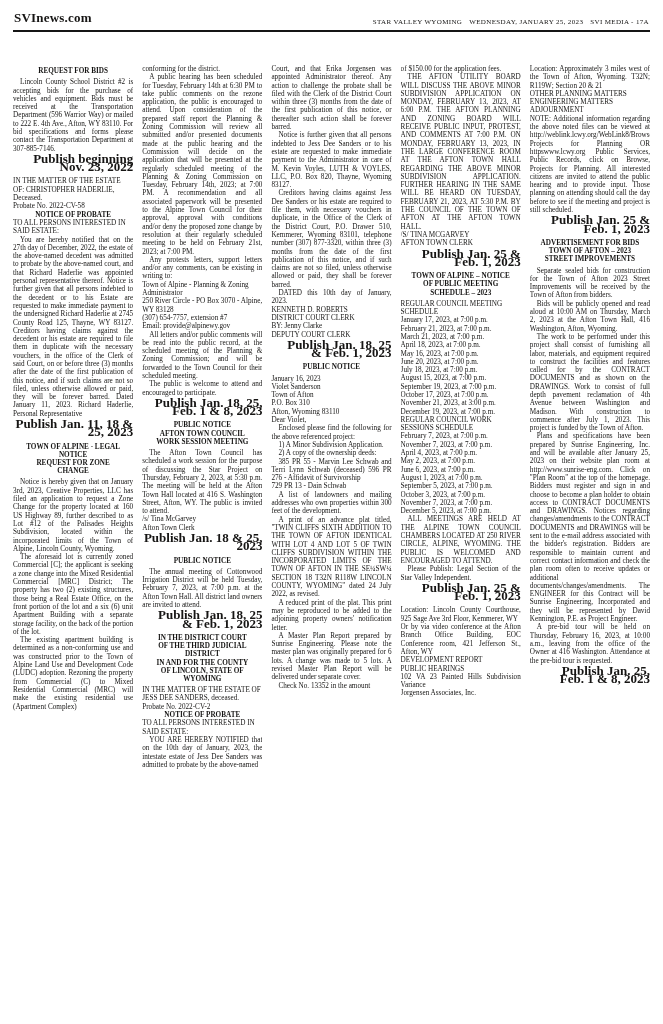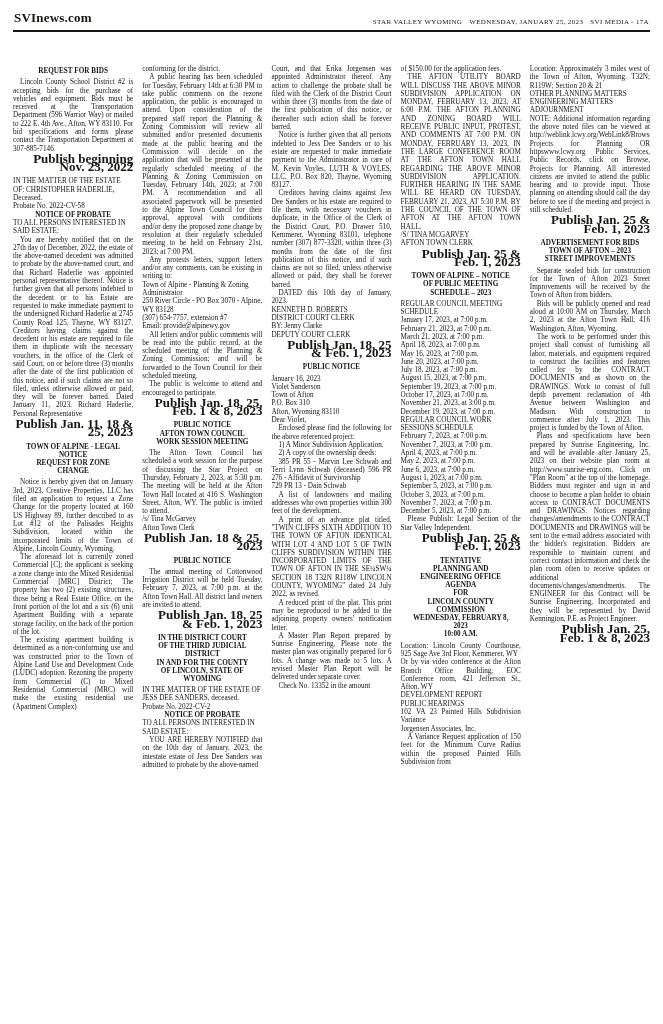--- a/index.html
+++ b/index.html
@@ -168,58 +168,49 @@
           <p class="body left">February 7, 2023, at 7:00 p.m.</p>
           <p class="body left">November 7, 2023, at 7:00 p.m.</p>
           <p class="body left">April 4, 2023, at 7:00 p.m.</p>
           <p class="body left">May 2, 2023, at 7:00 p.m.</p>
           <p class="body left">June 6, 2023, at 7:00 p.m.</p>
           <p class="body left">August 1, 2023, at 7:00 p.m.</p>
           <p class="body left">September 5, 2023, at 7:00 p.m.</p>
           <p class="body left">October 3, 2023, at 7:00 p.m.</p>
           <p class="body left">November 7, 2023, at 7:00 p.m.</p>
           <p class="body left">December 5, 2023, at 7:00 p.m.</p>
+          <p class="body justify">ALL MEETINGS ARE HELD AT THE ALPINE TOWN COUNCIL CHAMBERS LOCATED AT 250 RIVER CIRCLE, ALPINE, WYOMING. THE PUBLIC IS WELCOMED AND ENCOURAGED TO ATTEND.</p>
           <p class="body justify">Please Publish: Legal Section of the Star Valley Independent.</p>
           <p class="publish">Publish Jan. 25 &amp; Feb. 1, 2023</p>
         </article>
         <article class="notice">
-          <h2 class="notice-heading">TENTATIVE
-PLANNING AND
-ENGINEERING OFFICE
-AGENDA
-FOR
-LINCOLN COUNTY
-COMMISSION
-WEDNESDAY, FEBRUARY 8,
-2023
-10:00 A.M.</h2>
           <p class="body cont">Location: Lincoln County Courthouse, 925 Sage Ave 3rd Floor, Kemmerer, WY</p>
           <p class="body cont">Or by via video conference at the Afton Branch Office Building, EOC Conference room, 421 Jefferson St., Afton, WY</p>
           <p class="body left">DEVELOPMENT REPORT</p>
           <p class="body left">PUBLIC HEARINGS</p>
           <p class="body cont">102 VA 23 Painted Hills Subdivision Variance</p>
           <p class="body left">Jorgensen Associates, Inc.</p>
-          <p class="body justify">A Variance Request application of 150 feet for the Minimum Curve Radius within the proposed Painted Hills Subdivision from</p>
         </article>
       </div>
       <div class="col">
         <article class="notice">
           <p class="body cont">Location: Approximately 3 miles west of the Town of Afton, Wyoming. T32N; R119W; Section 20 &amp; 21</p>
           <p class="body left">OTHER PLANNING MATTERS</p>
           <p class="body left">ENGINEERING MATTERS</p>
           <p class="body left">ADJOURNMENT</p>
           <p class="body cont">NOTE: Additional information regarding the above noted files can be viewed at http://weblink.lcwy.org/WebLink8/Browse.aspx Projects for Planning OR httpswww.lcwy.org Public Services, Public Records, click on Browse, Projects for Planning. All interested citizens are invited to attend the public hearing and to provide input. Those planning on attending should call the day before to see if the meeting and project is still scheduled.</p>
           <p class="publish">Publish Jan. 25 &amp; Feb. 1, 2023</p>
         </article>
         <article class="notice">
           <h2 class="notice-heading">ADVERTISEMENT FOR BIDS
 TOWN OF AFTON – 2023
 STREET IMPROVEMENTS</h2>
           <p class="body justify">Separate sealed bids for construction for the Town of Afton 2023 Street Improvements will be received by the Town of Afton from bidders.</p>
           <p class="body justify">Bids will be publicly opened and read aloud at 10:00 AM on Thursday, March 2, 2023 at the Afton Town Hall, 416 Washington, Afton, Wyoming.</p>
           <p class="body justify">The work to be performed under this project shall consist of furnishing all labor, materials, and equipment required to construct the facilities and features called for by the CONTRACT DOCUMENTS and as shown on the DRAWINGS. Work to consist of full depth pavement reclamation of 4th Avenue between Washington and Madison. With construction to commence after July 1, 2023. This project is funded by the Town of Afton.</p>
           <p class="body justify">Plans and specifications have been prepared by Sunrise Engineering, Inc. and will be available after January 25, 2023 on their website plan room at http://www.sunrise-eng.com. Click on "Plan Room" at the top of the homepage. Bidders must register and sign in and choose to become a plan holder to obtain access to CONTRACT DOCUMENTS and DRAWINGS. Notices regarding changes/amendments to the CONTRACT DOCUMENTS and DRAWINGS will be sent to the e-mail address associated with the bidder's registration. Bidders are responsible to maintain current and correct contact information and check the plan room often to receive updates or additional documents/changes/amendments. The ENGINEER for this Contract will be Sunrise Engineering, Incorporated and they will be represented by David Kennington, P.E. as Project Engineer.</p>
+          <p class="body justify">A pre-bid tour will be held on Thursday, February 16, 2023, at 10:00 a.m., leaving from the office of the Owner at 416 Washington. Attendance at the pre-bid tour is requested.</p>
           <p class="publish">Publish Jan. 25,
 Feb. 1 &amp; 8, 2023</p>
         </article>
       </div>
     </main>
 </div>
 
 </body></html>

